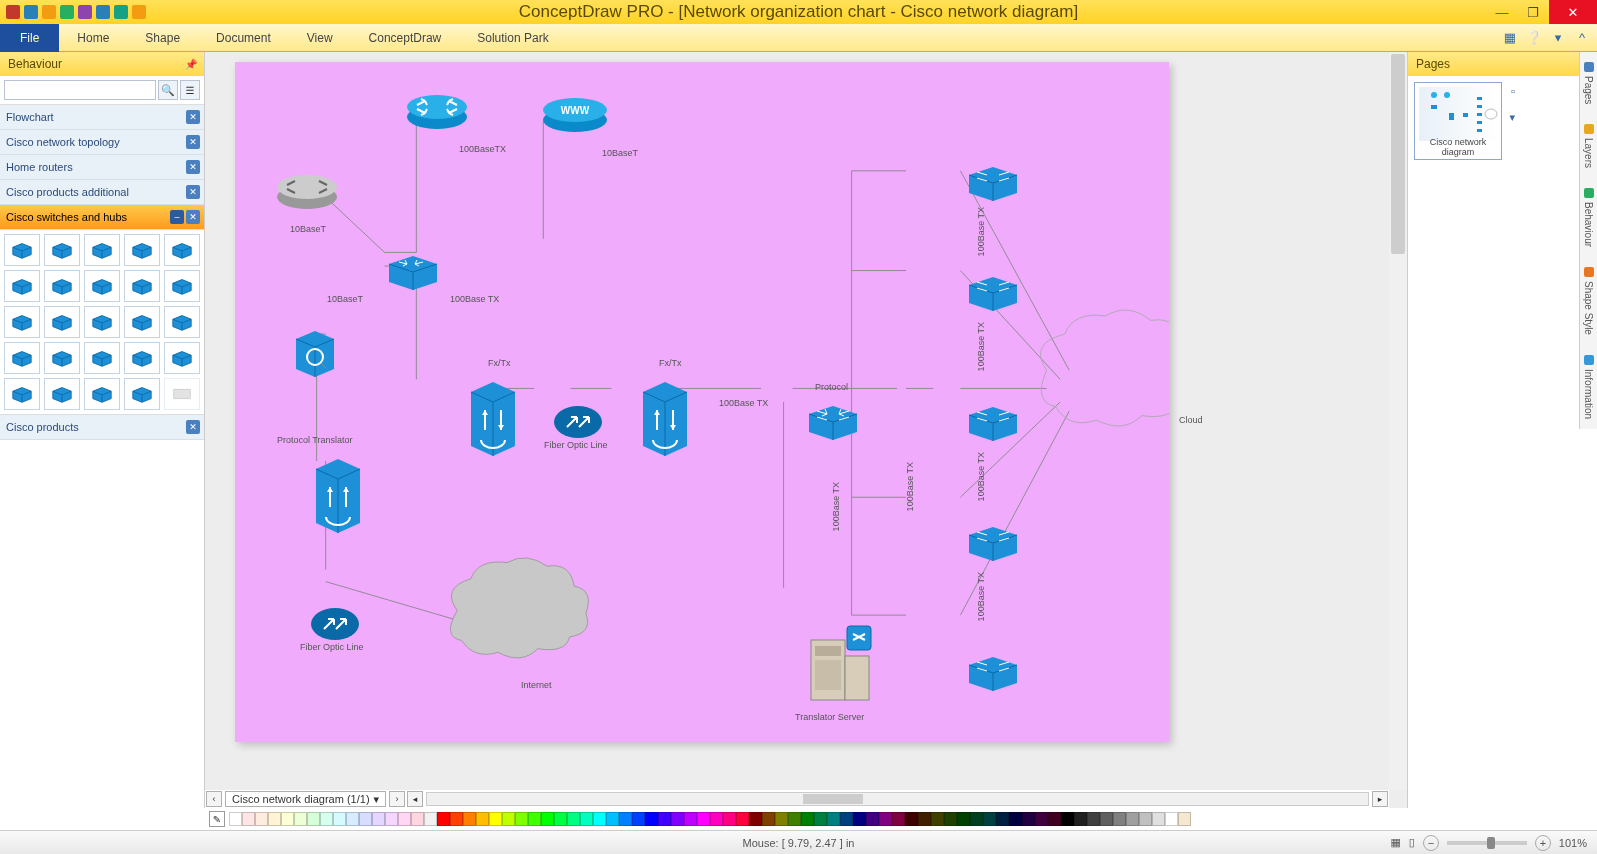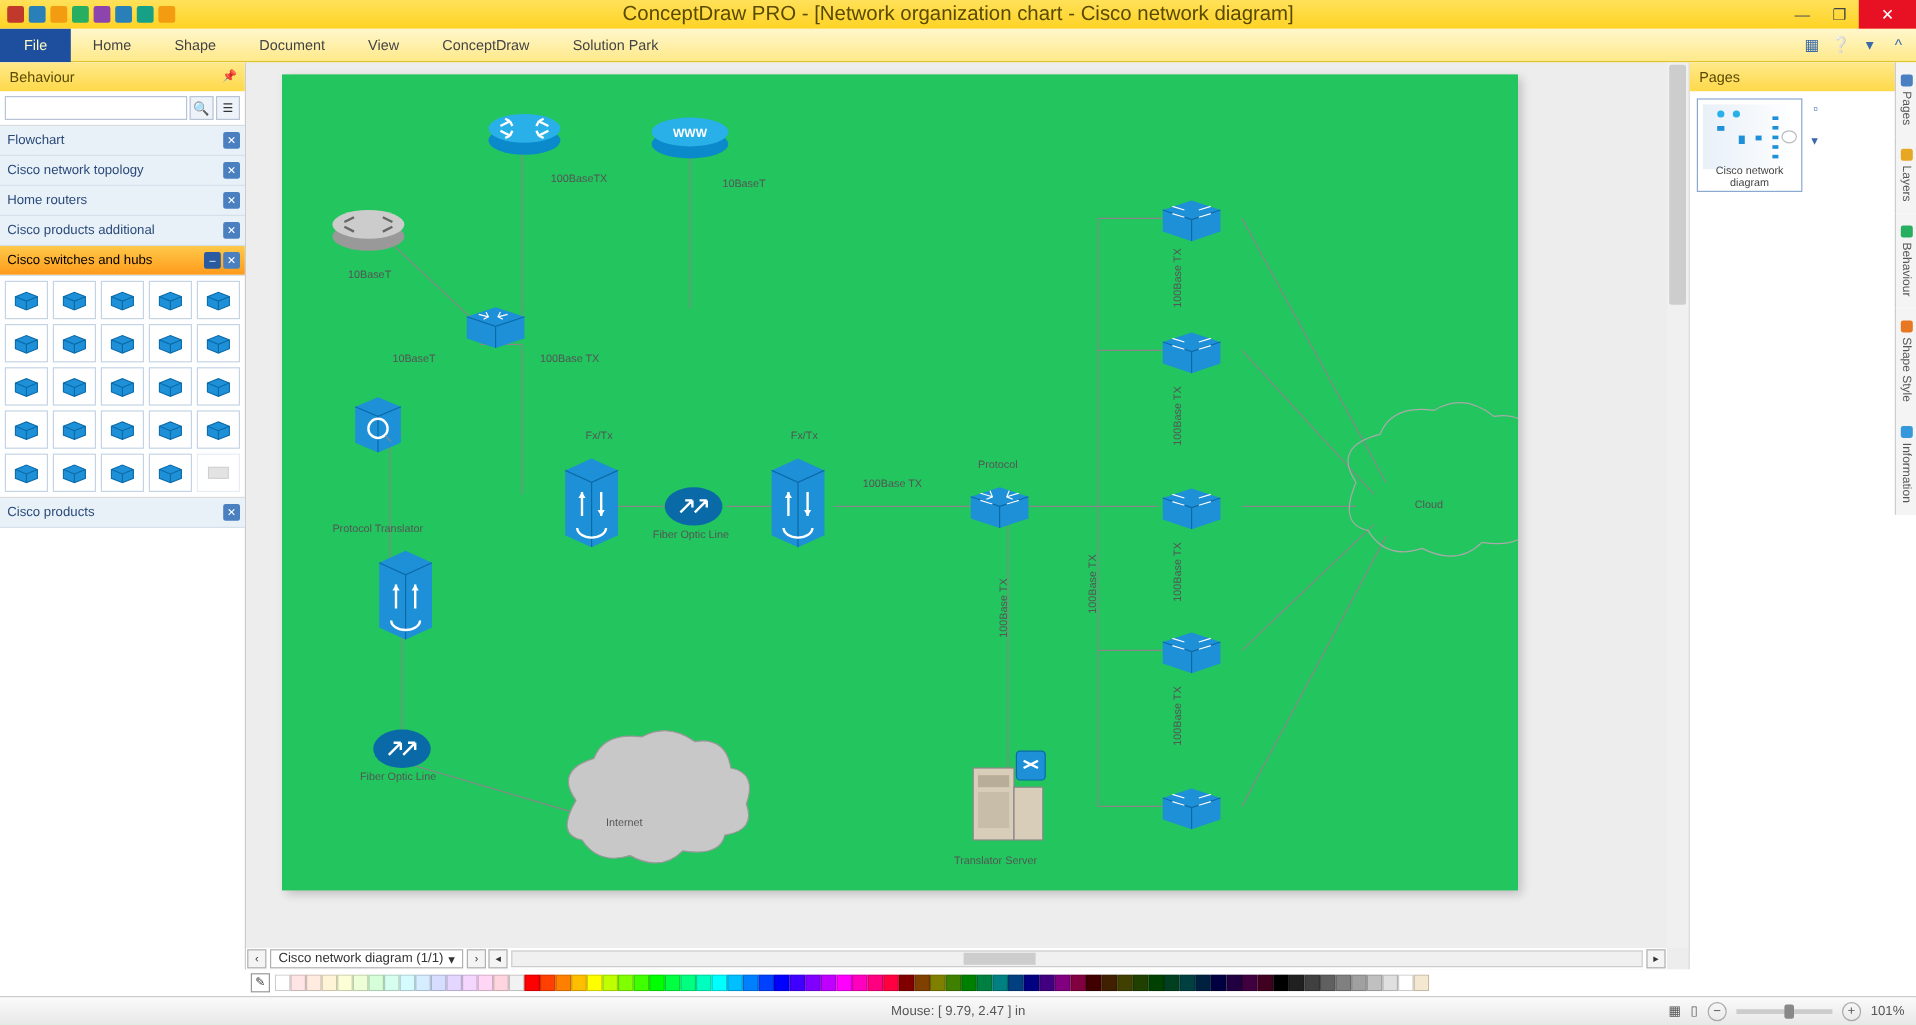--- a/index.html
+++ b/index.html
@@ -30,21 +30,21 @@
 .libcats{border-top:1px solid #ddd}
 .libcat{height:19px;display:flex;align-items:center;padding:12px 6px;font-size:11px;position:relative;border-bottom:1px solid #d6e0ea;background:#e8f0f8;color:#2a4a7a}
 .libcat.sel{background:linear-gradient(#ffc94a,#ff9a1a);color:#000}
 .libcat .xbtn{position:absolute;right:4px;width:14px;height:14px;background:#4a80bf;color:#fff;font-size:9px;display:flex;align-items:center;justify-content:center;border-radius:2px}
 .libcat.sel .xbtn{right:4px}
 .libcat.sel .mbtn{position:absolute;right:20px;width:14px;height:14px;background:#2a5a9f;color:#fff;font-size:9px;display:flex;align-items:center;justify-content:center;border-radius:2px}
 .shapegrid{padding:4px;display:grid;grid-template-columns:repeat(5,1fr);gap:4px}
 .shape{height:32px;border:1px solid #c4d4e4;background:#fff;position:relative;display:flex;align-items:center;justify-content:center}
 .shape svg{width:22px;height:18px}
 .canvas{flex:1;background:#ededed;position:relative;overflow:hidden}
-.page{position:absolute;left:30px;top:10px;width:1030px;height:680px;background:#22c55e;box-shadow:3px 3px 8px rgba(0,0,0,.2)}
+.page{position:absolute;left:30px;top:10px;width:934px;height:680px;background:#f0abfc;box-shadow:3px 3px 8px rgba(0,0,0,.2)}
 .diagram{position:absolute;inset:0}
 .node{position:absolute;font-size:10px;text-align:center}
 .vlbl{position:absolute;font-size:9px;color:#555;writing-mode:vertical-rl;transform:rotate(180deg)}
 .hlbl{position:absolute;font-size:9px;color:#555;white-space:nowrap}
 .scrollv{position:absolute;right:0;top:0;bottom:18px;width:18px;background:#f0f0f0}
 .scrollv .thumb{position:absolute;left:2px;right:2px;top:2px;height:200px;background:#cdcdcd;border-radius:2px}
 .scrollh{position:absolute;left:0;right:18px;bottom:0;height:18px;background:#fff;display:flex;align-items:center}
 .tabsel{border:1px solid #b0b0b0;background:#fff;height:16px;display:flex;align-items:center;padding:0 6px;font-size:11px;margin:0 2px}
 .tabsel .drop{margin-left:4px}
 .navbtn{width:16px;height:16px;border:1px solid #b0b0b0;background:#f4f4f4;display:flex;align-items:center;justify-content:center;font-size:9px;margin:0 1px}
@@ -477,21 +477,21 @@
       <div class="hlbl" style="left:367px;top:86px">10BaseT</div>
       <div class="hlbl" style="left:92px;top:232px">10BaseT</div>
       <div class="hlbl" style="left:215px;top:232px">100Base TX</div>
       <div class="hlbl" style="left:253px;top:296px">Fx/Tx</div>
       <div class="hlbl" style="left:424px;top:296px">Fx/Tx</div>
       <div class="hlbl" style="left:309px;top:378px">Fiber Optic Line</div>
       <div class="hlbl" style="left:484px;top:336px">100Base TX</div>
       <div class="hlbl" style="left:580px;top:320px">Protocol</div>
       <div class="hlbl" style="left:42px;top:373px">Protocol Translator</div>
       <div class="hlbl" style="left:65px;top:580px">Fiber Optic Line</div>
-      <div class="hlbl" style="left:270px;top:618px">Internet</div>
+      <div class="hlbl" style="left:286px;top:618px">Internet</div>
       <div class="hlbl" style="left:560px;top:650px">Translator Server</div>
       <div class="hlbl" style="left:944px;top:353px">Cloud</div>
       <div class="vlbl" style="left:596px;top:420px">100Base TX</div>
       <div class="vlbl" style="left:670px;top:400px">100Base TX</div>
       <div class="vlbl" style="left:741px;top:145px">100Base TX</div>
       <div class="vlbl" style="left:741px;top:260px">100Base TX</div>
       <div class="vlbl" style="left:741px;top:390px">100Base TX</div>
       <div class="vlbl" style="left:741px;top:510px">100Base TX</div>
     </div>
 

